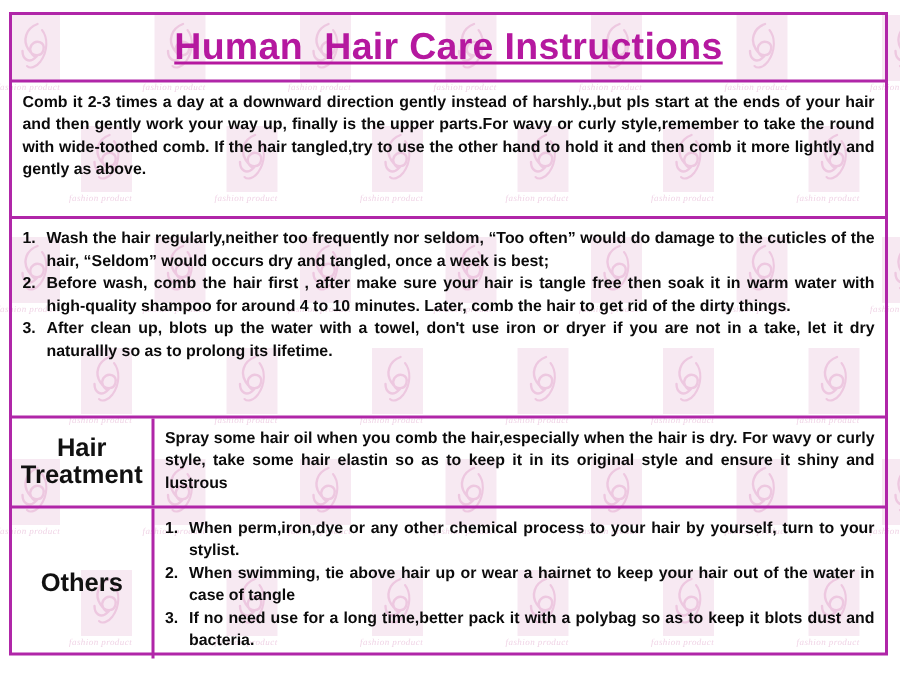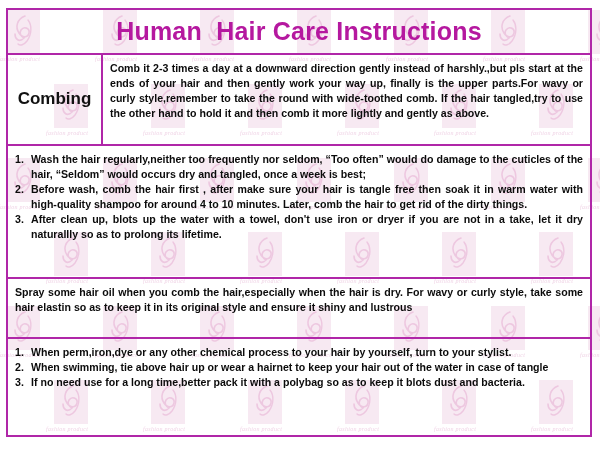--- a/index.html
+++ b/index.html
@@ -63,20 +63,21 @@
     align-items: center;
     justify-content: center;
   }
   .title-text {
     color: #b5189f;
     font-weight: bold;
     font-size: 25px;
     letter-spacing: .2px;
     white-space: pre;
     font-family: "Liberation Sans", "DejaVu Sans", sans-serif;
+    text-decoration: underline;
   }
 
   .row {
     display: flex;
     box-sizing: border-box;
     border-bottom: 2px solid #b026a8;
   }
   .row:last-child { border-bottom: none; }
 
   .cell-label {
@@ -413,21 +414,20 @@
     <div class="wm-text" style="left: 531px; top: 426px;">fashion product</div>
   </div>
 
 <div id="sheet">
 
   <div class="title-row">
     <div class="title-text">Human  Hair Care Instructions</div>
   </div>
 
   <div class="row" id="r-combing">
-    <div class="cell-label">Combing</div>
     <div class="cell-body">
       <div class="para-just">Comb it 2-3 times a day at a downward direction gently instead of harshly.,but pls start at the ends of your hair and then gently work your way up, finally is the upper parts.For wavy or curly style,remember to take the round with wide-toothed comb. If the hair tangled,try to use the other hand to hold it and then comb it more lightly and gently as above.</div>
     </div>
   </div>
 
   <div class="row" id="r-washing">
     <div class="cell-body">
       <ol class="numlist">
         <li>
           <span class="num">1.</span>
@@ -439,26 +439,28 @@
         </li>
         <li>
           <span class="num">3.</span>
           <span class="txt para-just">After clean up, blots up the water  with a towel, don't use iron or dryer if you are not in a take, let it dry naturallly so as to prolong its lifetime.</span>
         </li>
       </ol>
     </div>
   </div>
 
   <div class="row" id="r-treatment">
+    <div class="cell-label">Hair Treatment</div>
     <div class="cell-body">
       <div class="para-just">Spray some hair oil when you comb the hair,especially when the hair is dry. For wavy or curly style, take some hair elastin so as to keep it in its original style and ensure it shiny and lustrous</div>
     </div>
   </div>
 
   <div class="row" id="r-others">
+    <div class="cell-label">Others</div>
     <div class="cell-body">
       <ol class="numlist tight">
         <li>
           <span class="num">1.</span>
           <span class="txt para-just">When perm,iron,dye or any other chemical process to your hair by yourself, turn to your stylist.</span>
         </li>
         <li>
           <span class="num">2.</span>
           <span class="txt para-just">When swimming, tie above hair up or wear a hairnet to keep your hair out of the water in case of tangle</span>
         </li>

